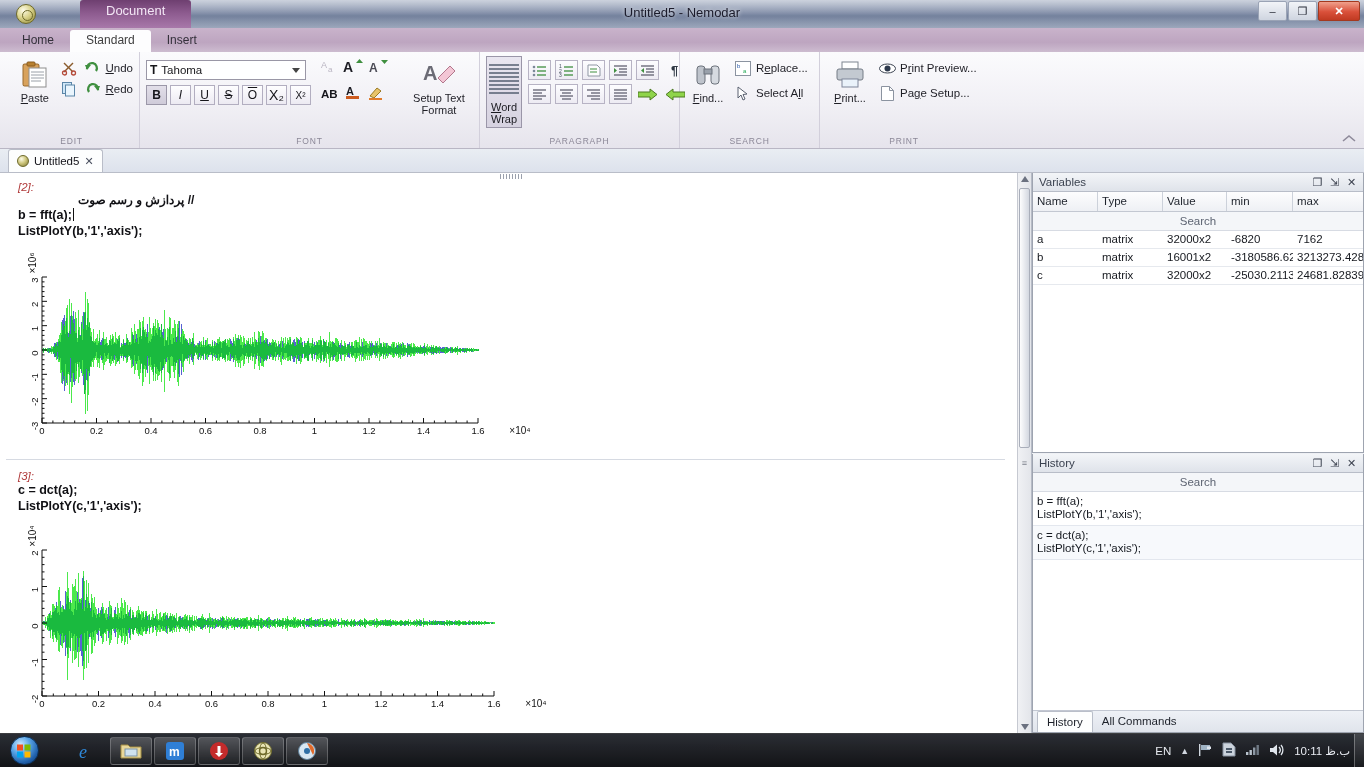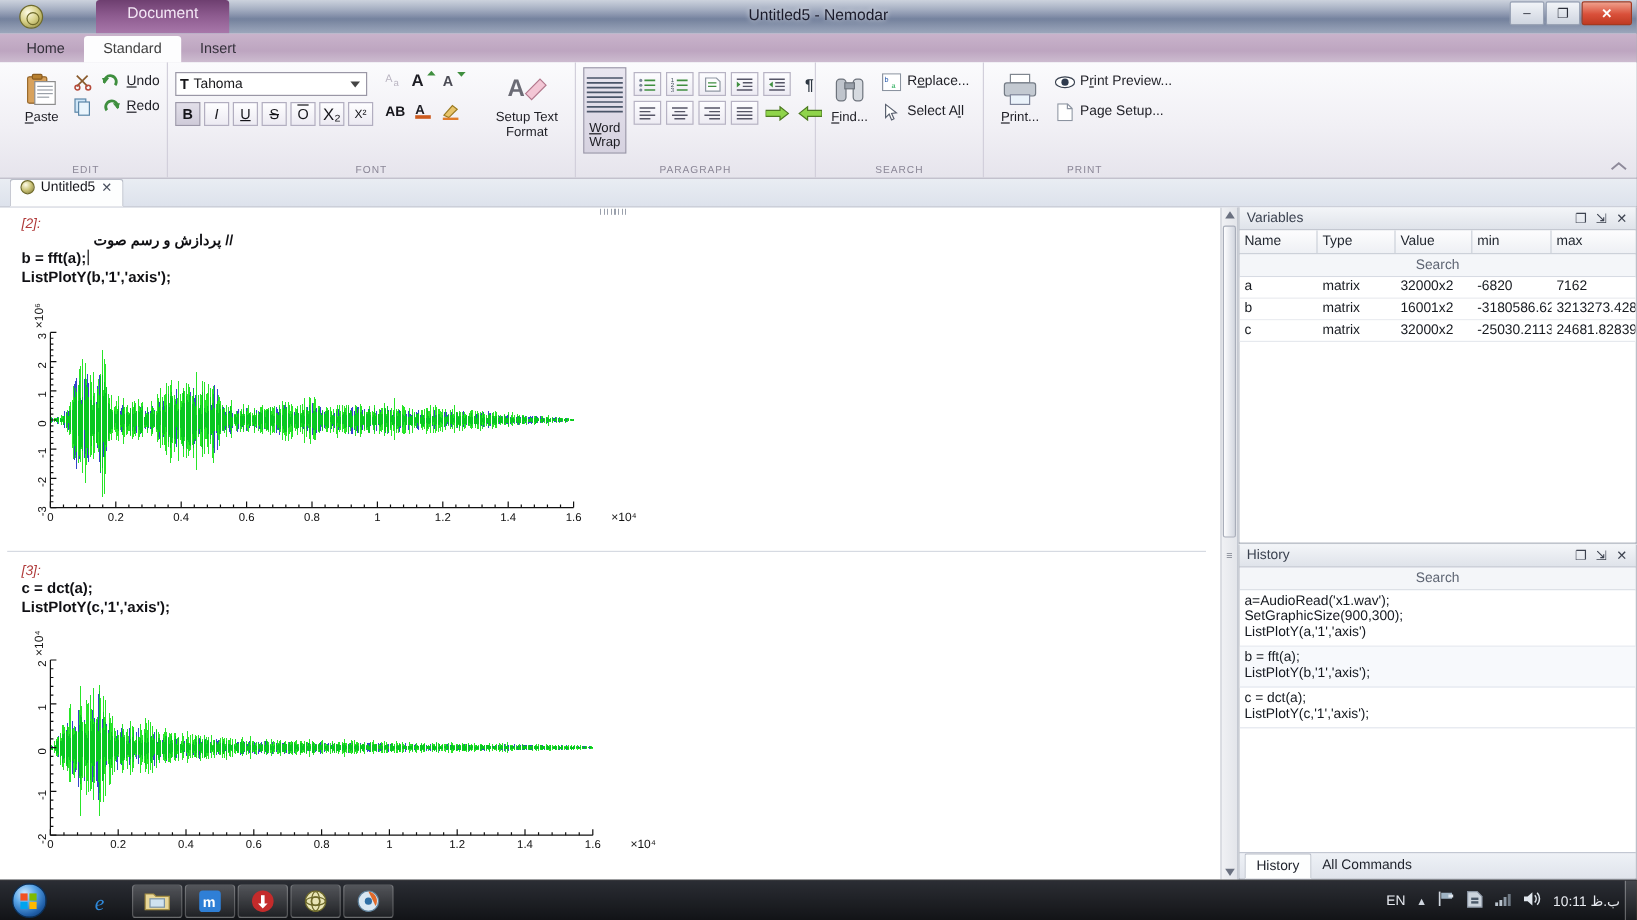--- a/index.html
+++ b/index.html
@@ -154,21 +154,21 @@
     color:#8e8a9a; font-size:11px;
   }
 
   
   .doctabs{
     flex:0 0 24px; display:flex; align-items:flex-end;
     background:linear-gradient(180deg,#e9edf3,#dde2ec);
     border-bottom:1px solid #b9bdc8; padding-left:8px;
   }
   .dtab{
-    height:23px; display:flex; gap:5px;
+    height:23px; display:flex; align-items:center; gap:5px;
     padding:0 8px; background:#fdfefe; border:1px solid #b9bdc8; border-bottom:none;
     border-radius:3px 3px 0 0; font-size:11.5px; color:#14141a;
   }
   .dtab .orbsm{
     width:12px;height:12px;border-radius:50%;
     background:radial-gradient(circle at 35% 30%,#fdfbe8,#cfc87f 45%,#7d7630 100%);
     border:1px solid #6e6a2b;
   }
 
   
@@ -2760,23 +2760,20 @@
       <div class="panel" style="flex:1;margin-top:1px">
         <div class="panel-head">
           <span>History</span>
           <span class="sp"></span>
           <span class="hbtn">❐</span>
           <span class="hbtn">⇲</span>
           <span class="hbtn">✕</span>
         </div>
         <div class="searchrow">Search</div>
         <div class="hist-list">
-          <div class="hitem">a=AudioRead('x1.wav');
-SetGraphicSize(900,300);
-ListPlotY(a,'1','axis')</div>
           <div class="hitem">b = fft(a);
 ListPlotY(b,'1','axis');</div>
           <div class="hitem">c = dct(a);
 ListPlotY(c,'1','axis');</div>
         </div>
         <div class="histtabs">
           <div class="htab active">History</div>
           <div class="htab">All Commands</div>
         </div>
       </div>

